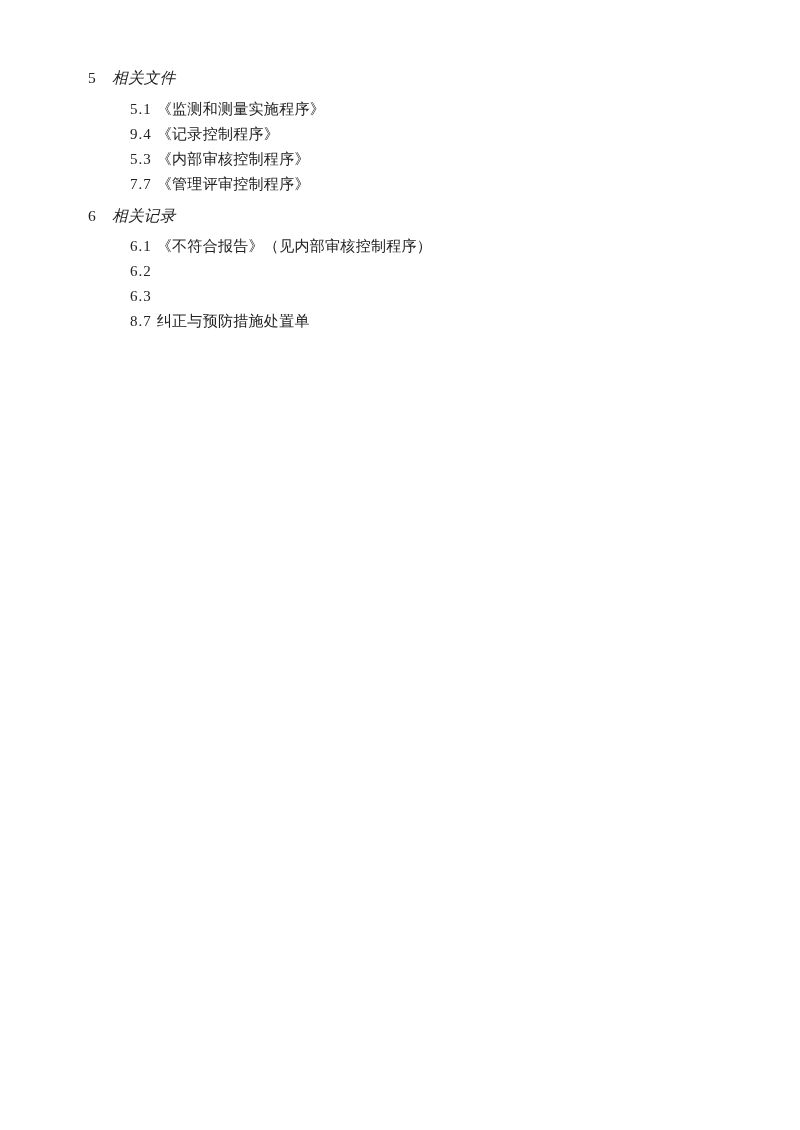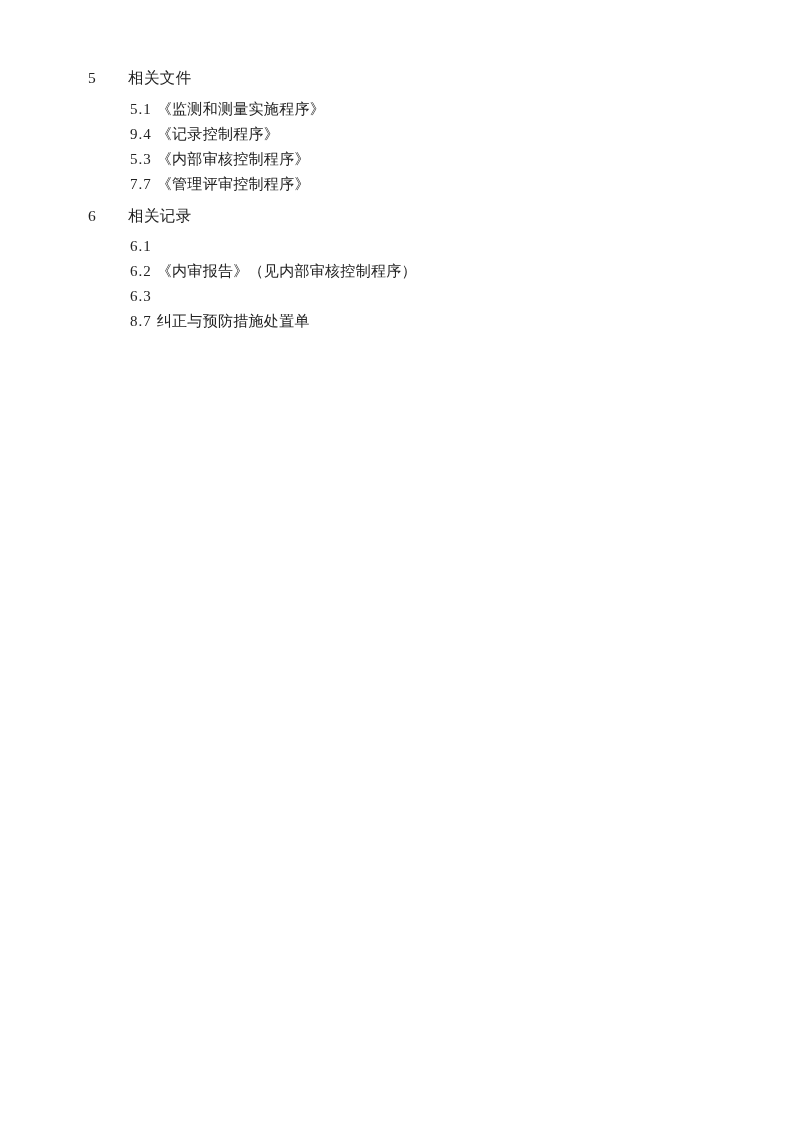--- a/index.html
+++ b/index.html
@@ -34,21 +34,22 @@
     margin: 0 0 8px 0;
     font-size: 15.5px;
     letter-spacing: 0.4px;
     white-space: nowrap;
   }
   .section-heading .num {
     display: inline-block;
     min-width: 18px;
   }
   .section-heading .title {
-    margin-left: 22px;
+    margin-left: 6px;
+    font-style: italic;
   }
   .sub-list {
     list-style: none;
     margin: 16px;
     padding: 0 0 0 26px;
   }
   .sub-item {
     display: flex;
     align-items: baseline;
     white-space: nowrap;
@@ -99,24 +100,24 @@
     </div>
 
     <div class="section">
       <div class="section-heading">
         <span class="num">6</span>
         <span class="title">相关记录</span>
       </div>
       <ul class="sub-list">
         <li class="sub-item">
           <span class="num">6.1</span>
+          <span class="text">《不符合报告》（见内部审核控制程序）</span>
         </li>
         <li class="sub-item">
           <span class="num">6.2</span>
-          <span class="text">《内审报告》（见内部审核控制程序）</span>
         </li>
         <li class="sub-item">
           <span class="num">6.3</span>
         </li>
         <li class="sub-item">
           <span class="num">8.7</span>
           <span class="text">纠正与预防措施处置单</span>
         </li>
       </ul>
     </div>

